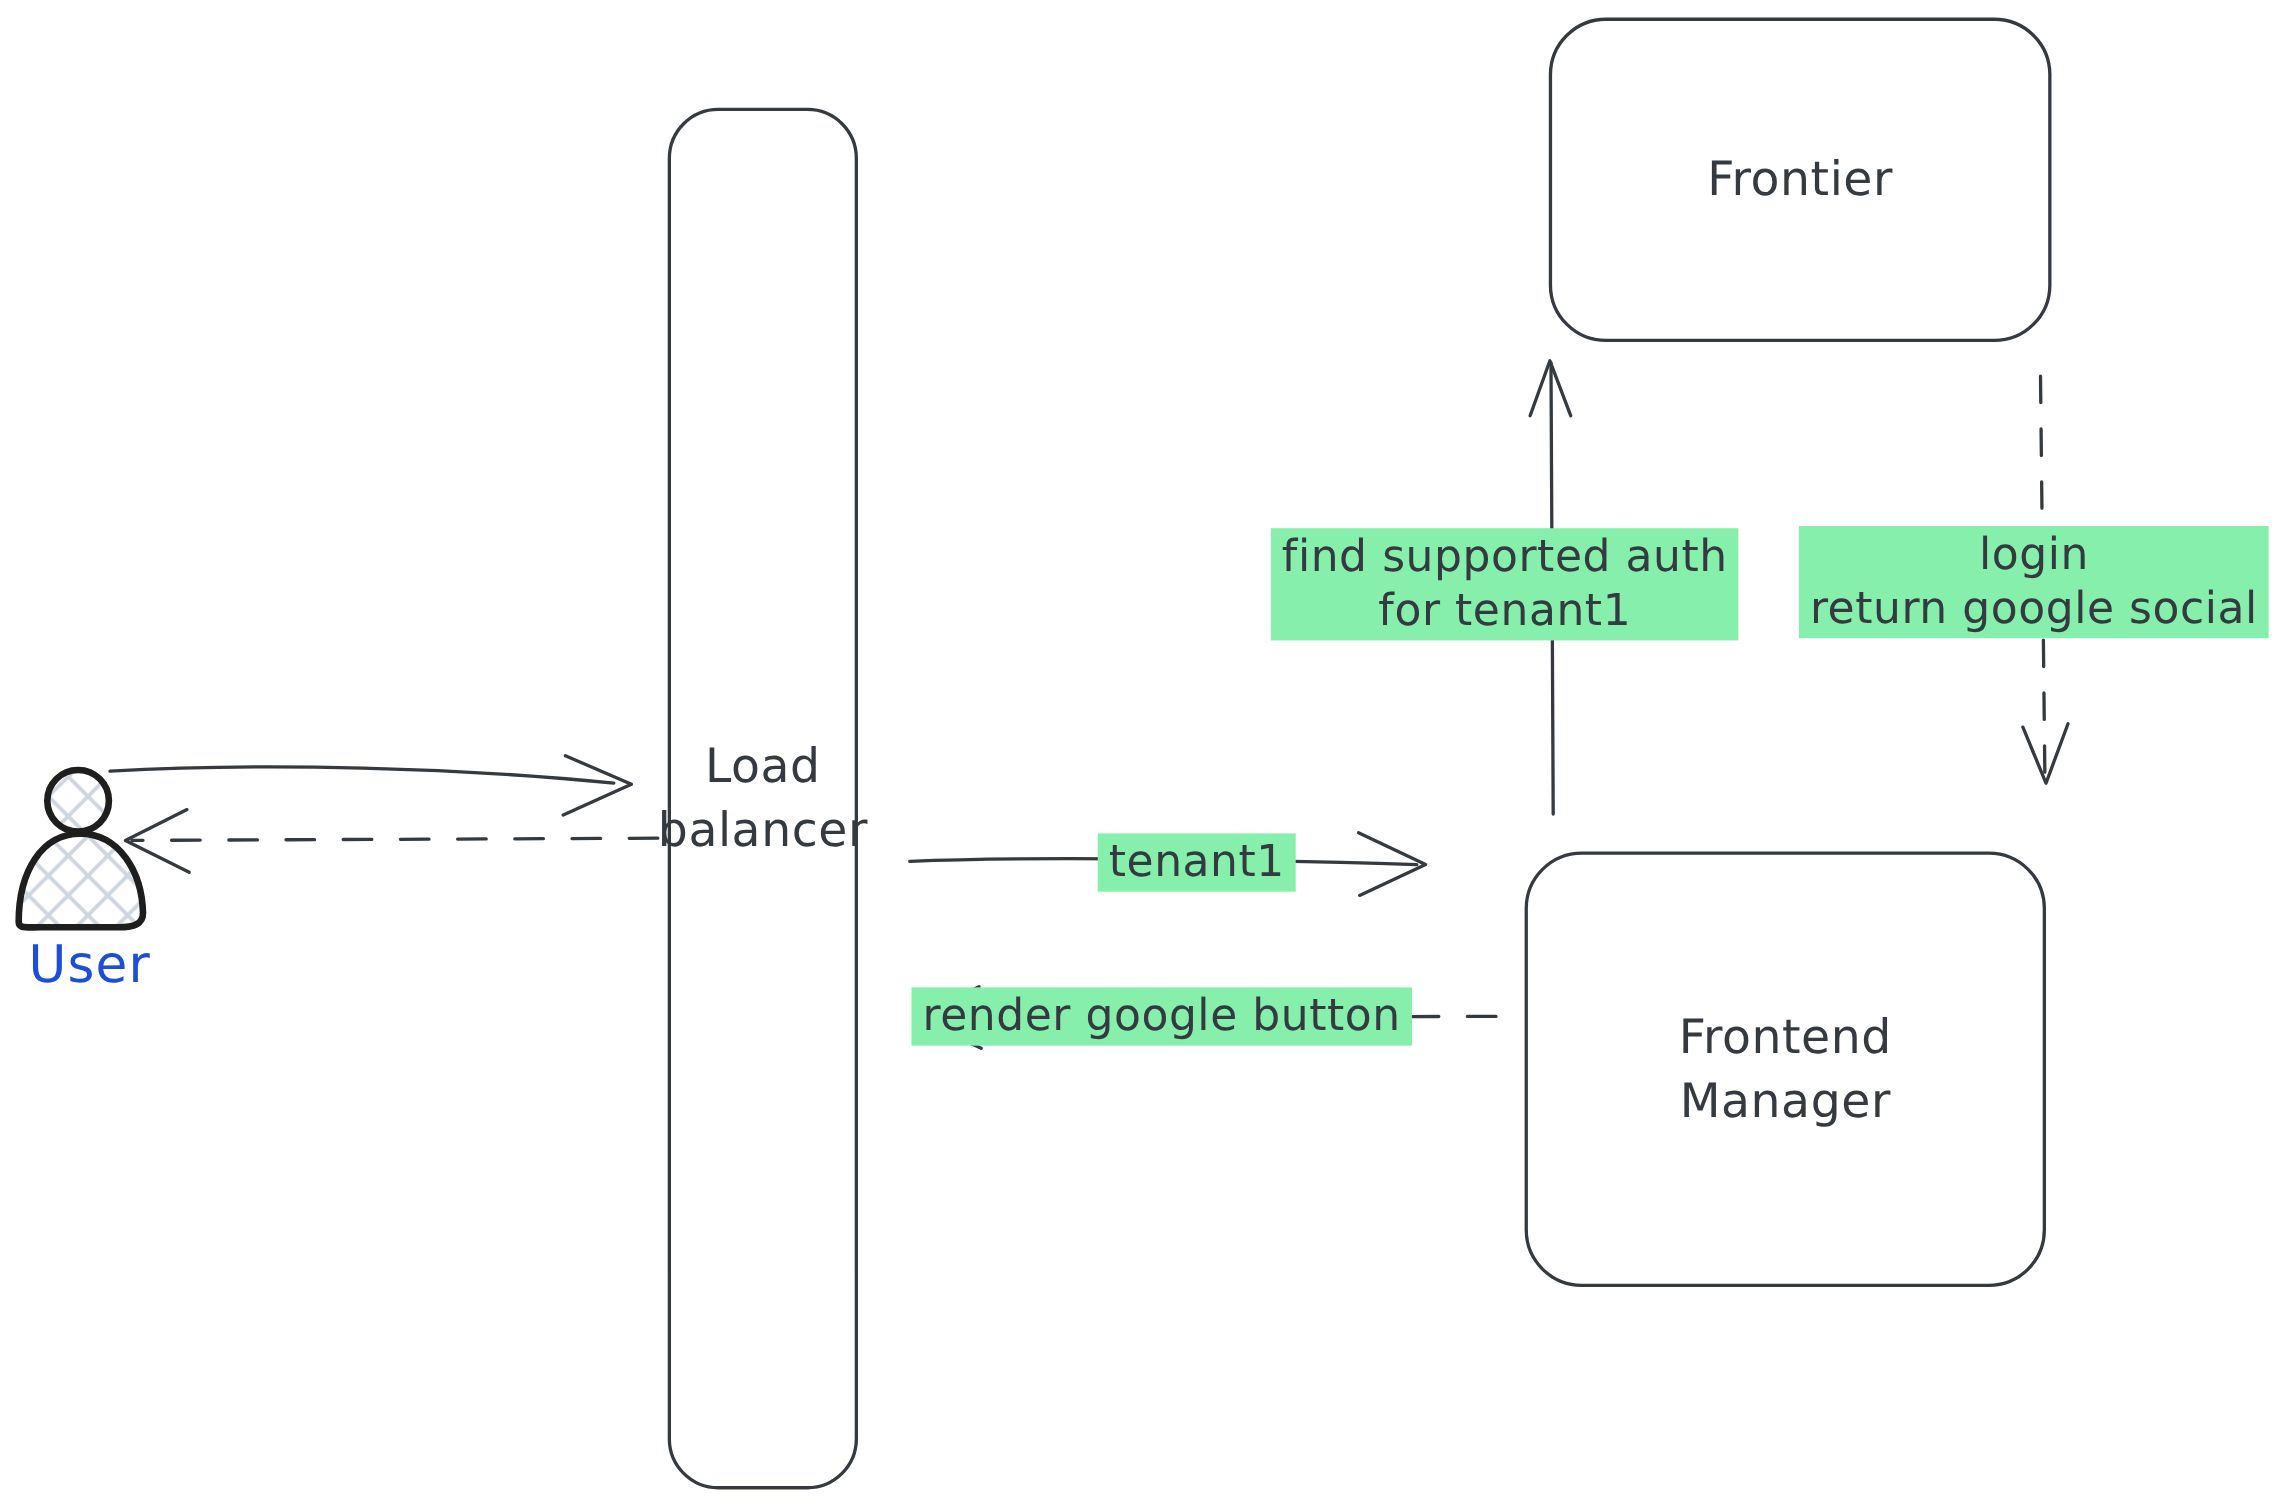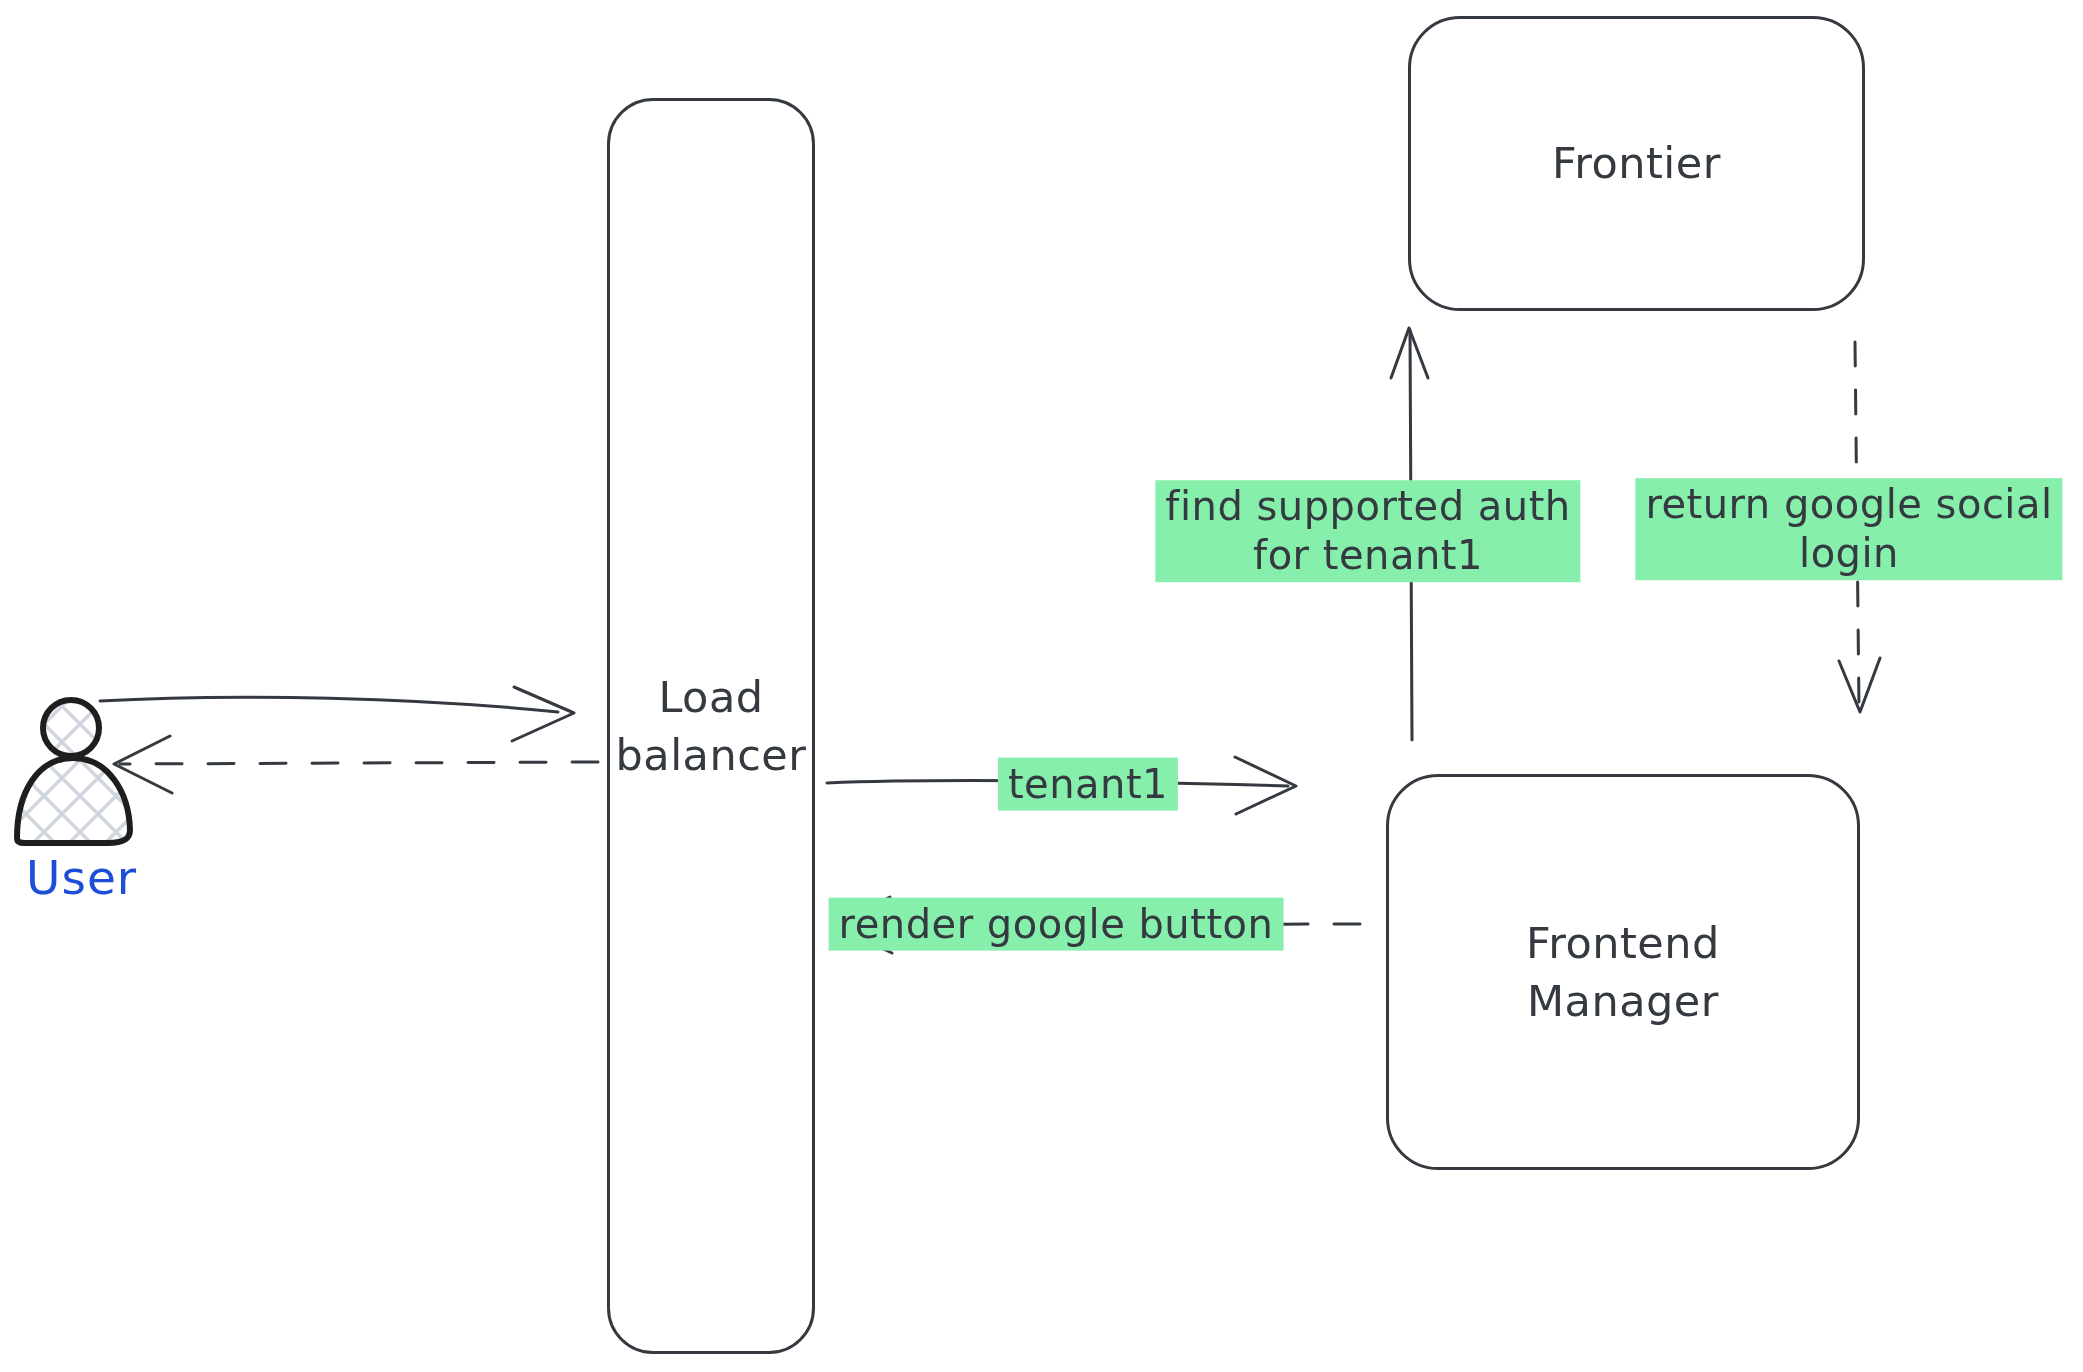--- a/index.html
+++ b/index.html
@@ -35,21 +35,21 @@
   }
   .node .node-label {
     font-size: 43px;
     line-height: 1.35;
     letter-spacing: 0.5px;
     color: #343a40;
   }
   .node .node-label span { display: block; }
   #node-load-balancer {
     left: 607px; top: 98px;
-    width: 208px; height: 1256px;
+    width: 173px; height: 1256px;
     border-radius: 46px;
   }
   #node-frontier {
     left: 1408px; top: 16px;
     width: 457px; height: 295px;
     border-radius: 52px;
   }
   #node-frontend-manager {
     left: 1386px; top: 774px;
     width: 474px; height: 396px;
@@ -158,17 +158,17 @@
   <div class="edge-label" id="label-tenant1">tenant1</div>
 
   <div class="edge-label" id="label-render">render google button</div>
 
   <div class="edge-label" id="label-find-auth">
     <span>find supported auth</span>
     <span>for tenant1</span>
   </div>
 
   <div class="edge-label" id="label-return-social">
+    <span>login</span>
     <span>return google social</span>
-    <span>login</span>
   </div>
 
 </div>
 
 </body></html>

